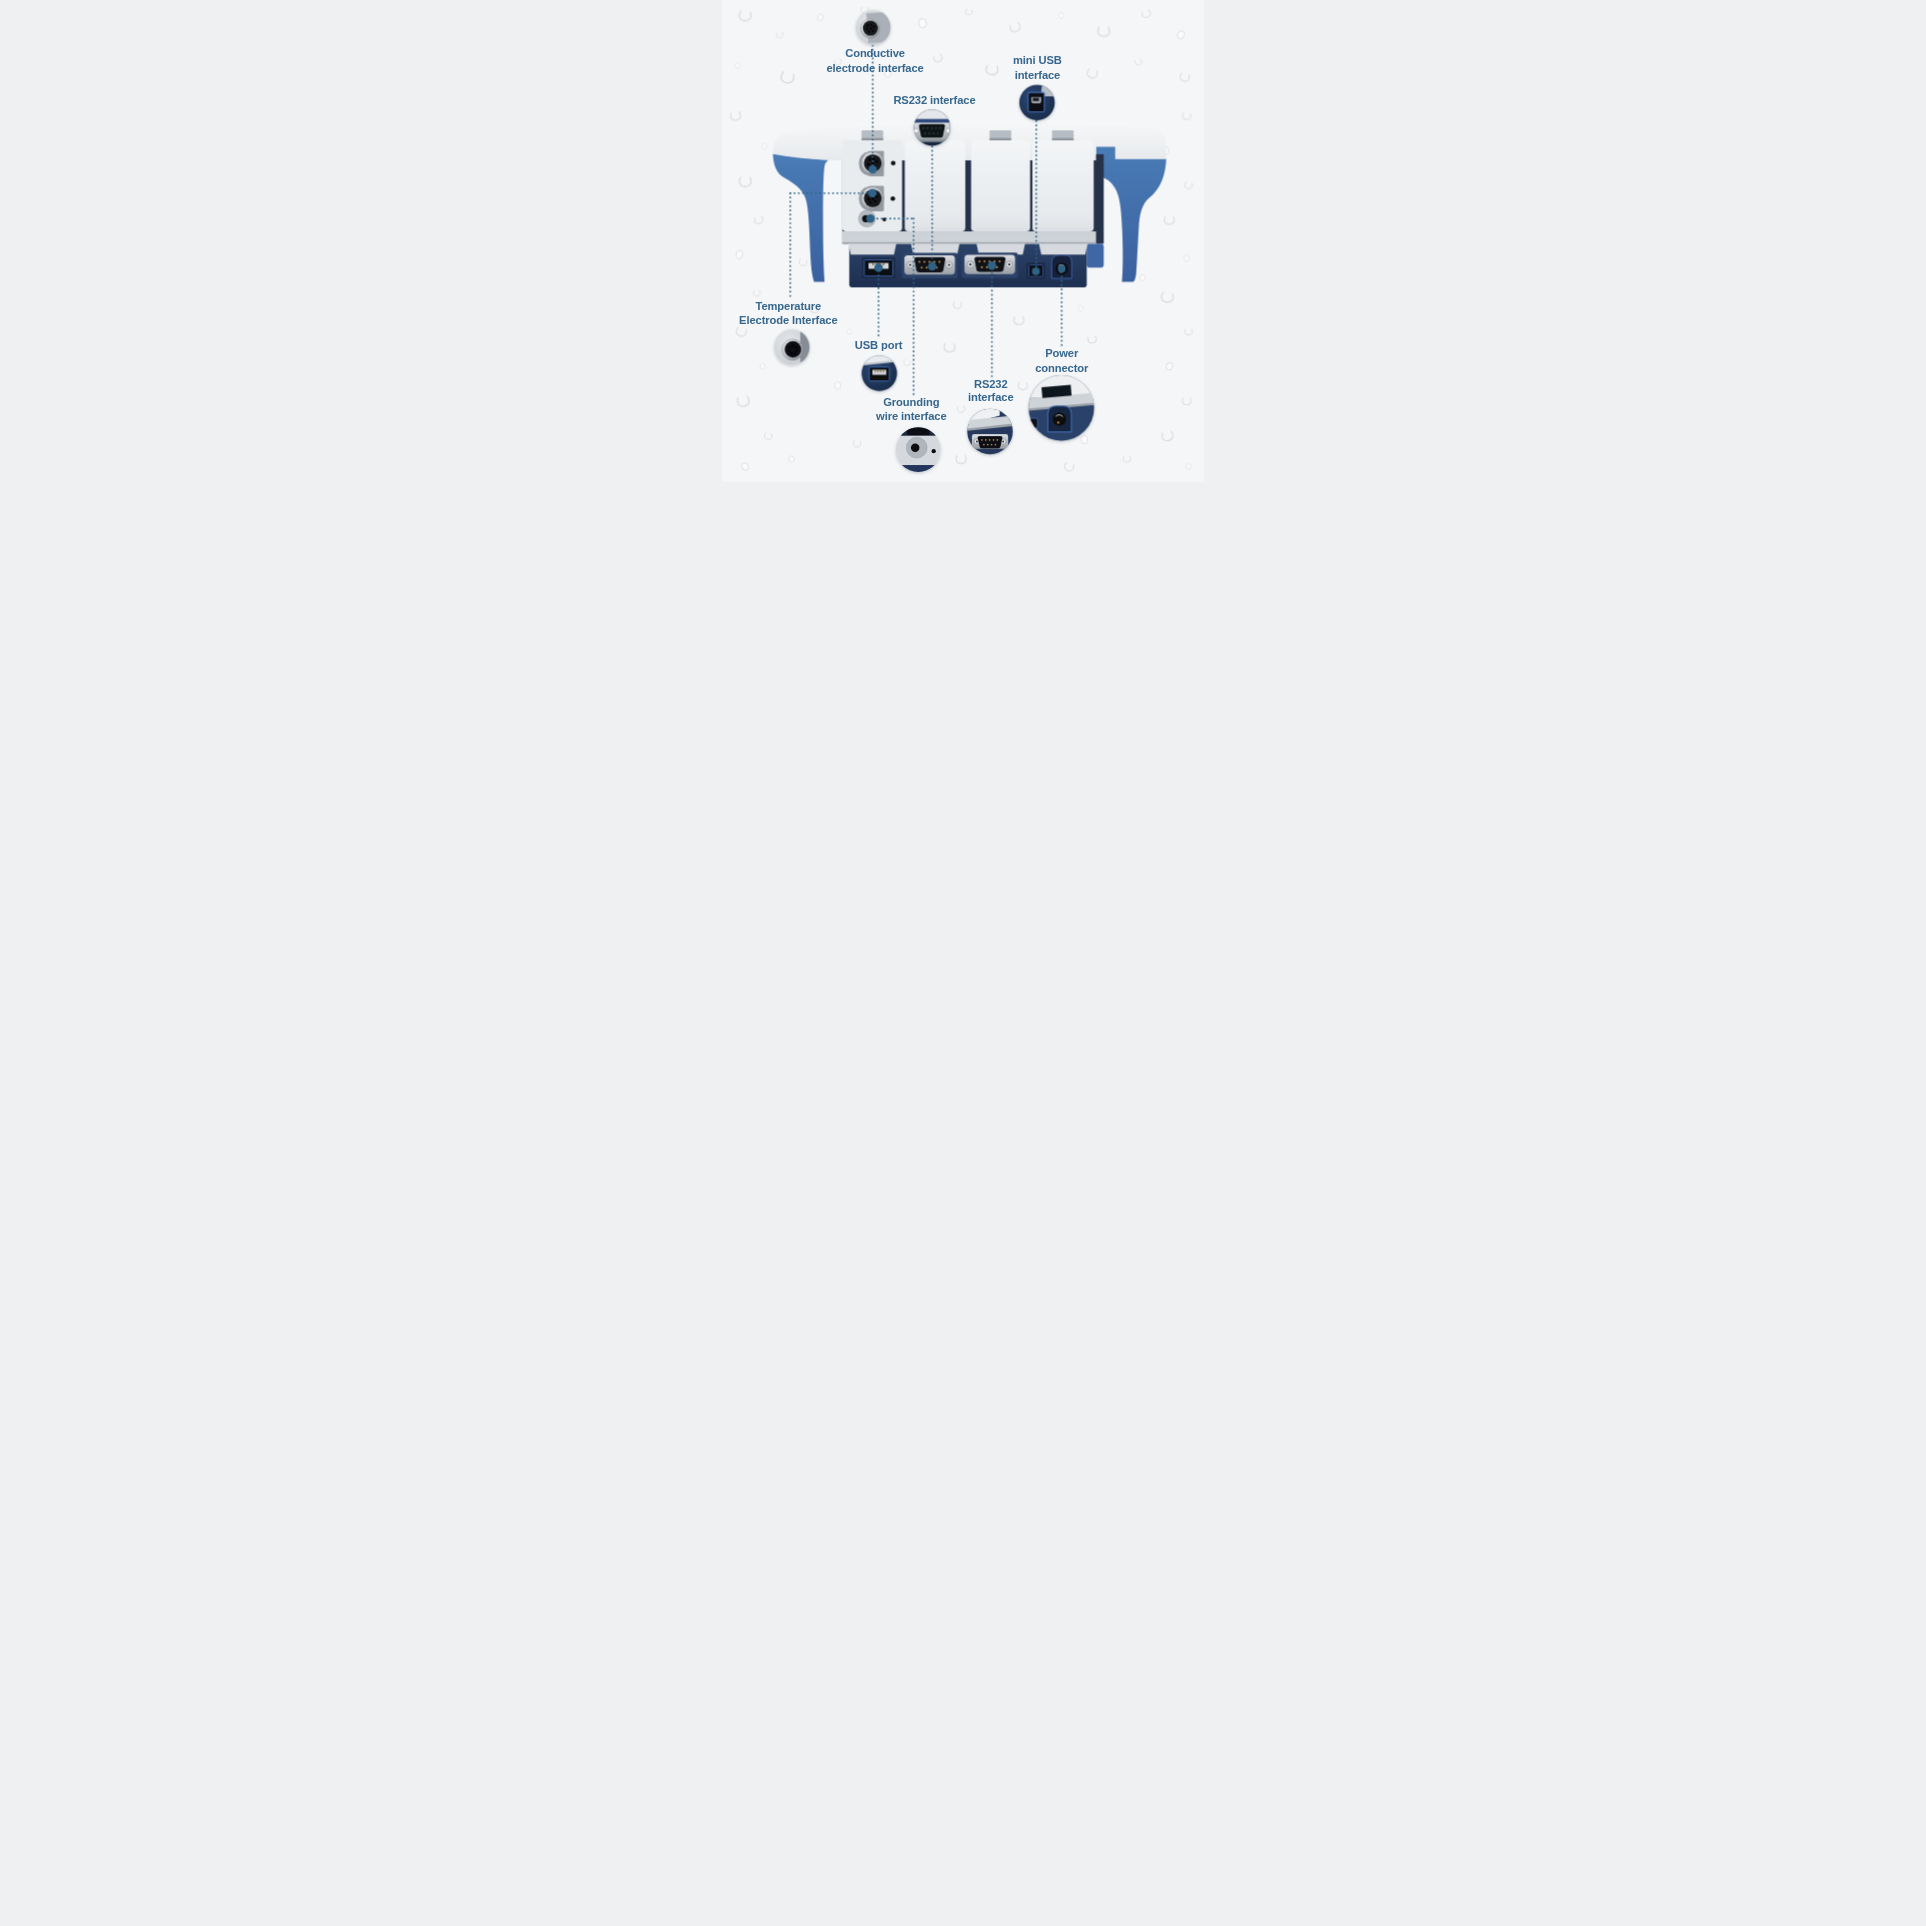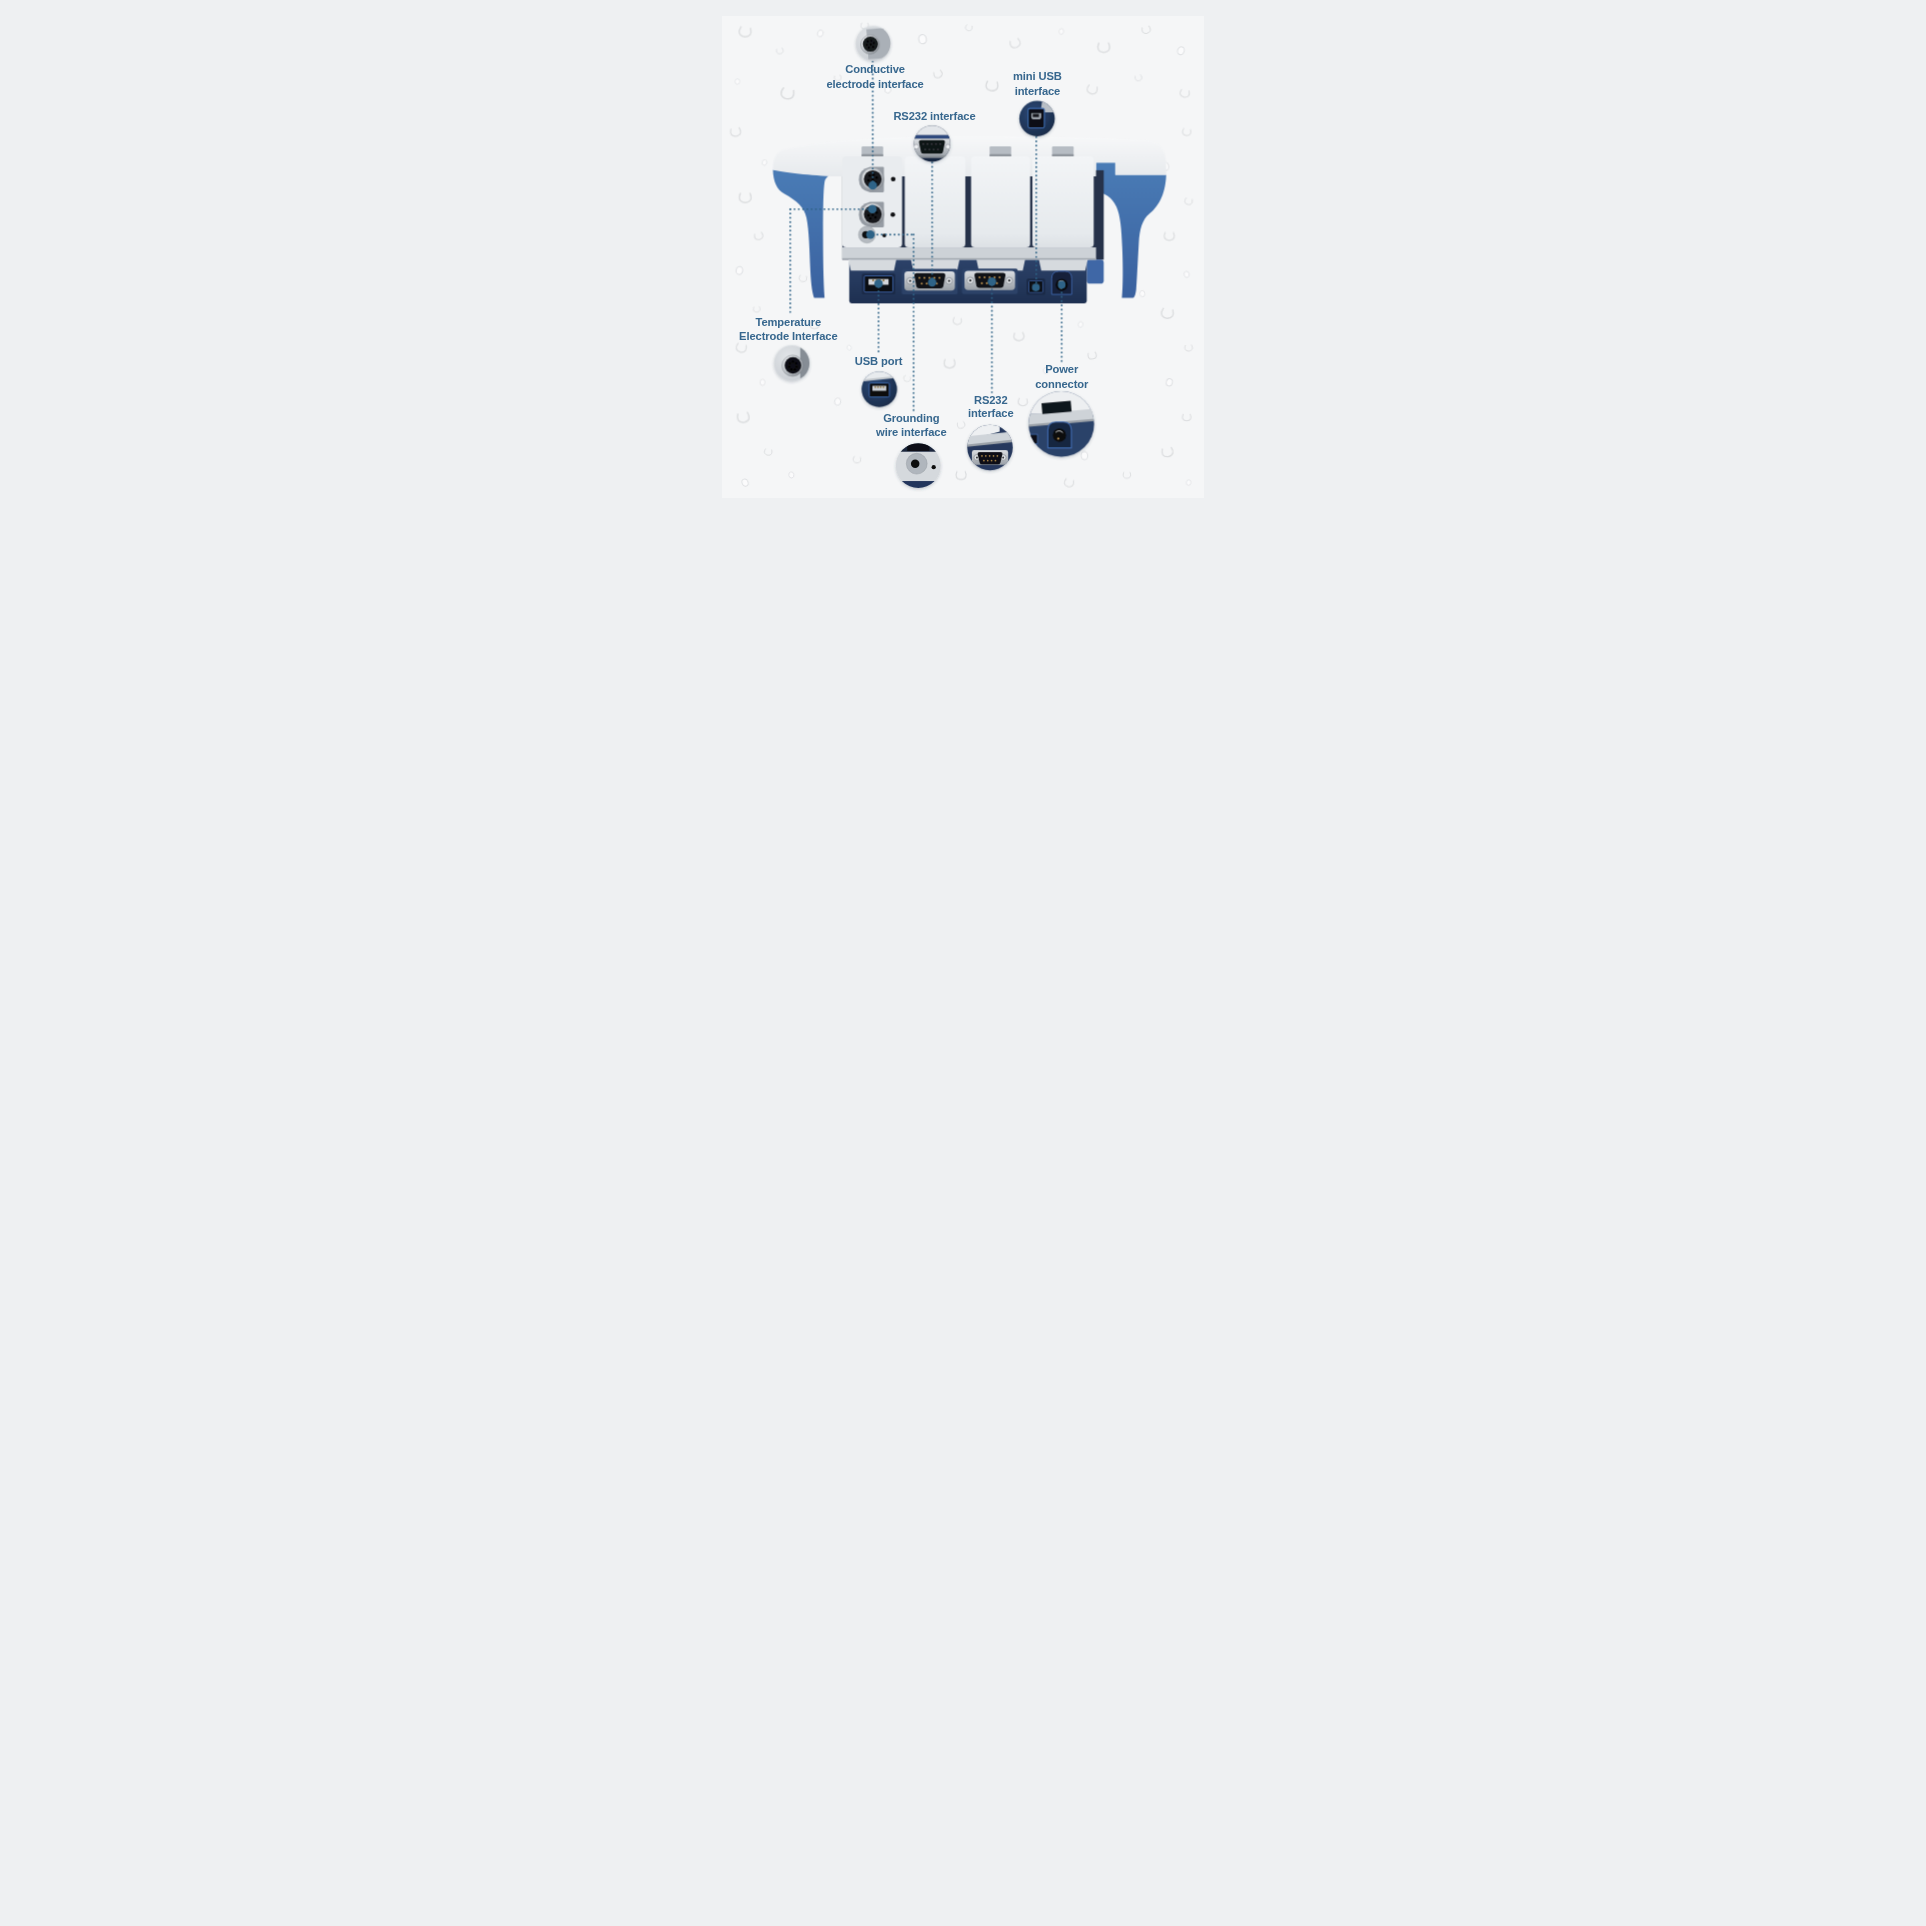--- a/index.html
+++ b/index.html
@@ -1,17 +1,17 @@
 <!DOCTYPE html>
 <html style="font-size:6.2px"><head>
 <meta charset="utf-8">
 <style>
   html,body{margin:0;padding:0;background:#eef0f2;}
   .stage{
-    width:482px;height:482px;margin:16px auto;position:relative;
+    width:482px;height:482px;margin:0 auto;position:relative;
     background:#0f766e;overflow:hidden;
     font-family:"Liberation Sans", sans-serif;
   }
   svg{display:block;width:100%;height:100%;}
   text.lbl{
     fill:#37678e;
     font-family:"Liberation Sans", sans-serif;
     font-weight:bold;
     font-size:29px;
     letter-spacing:-0.3px;

